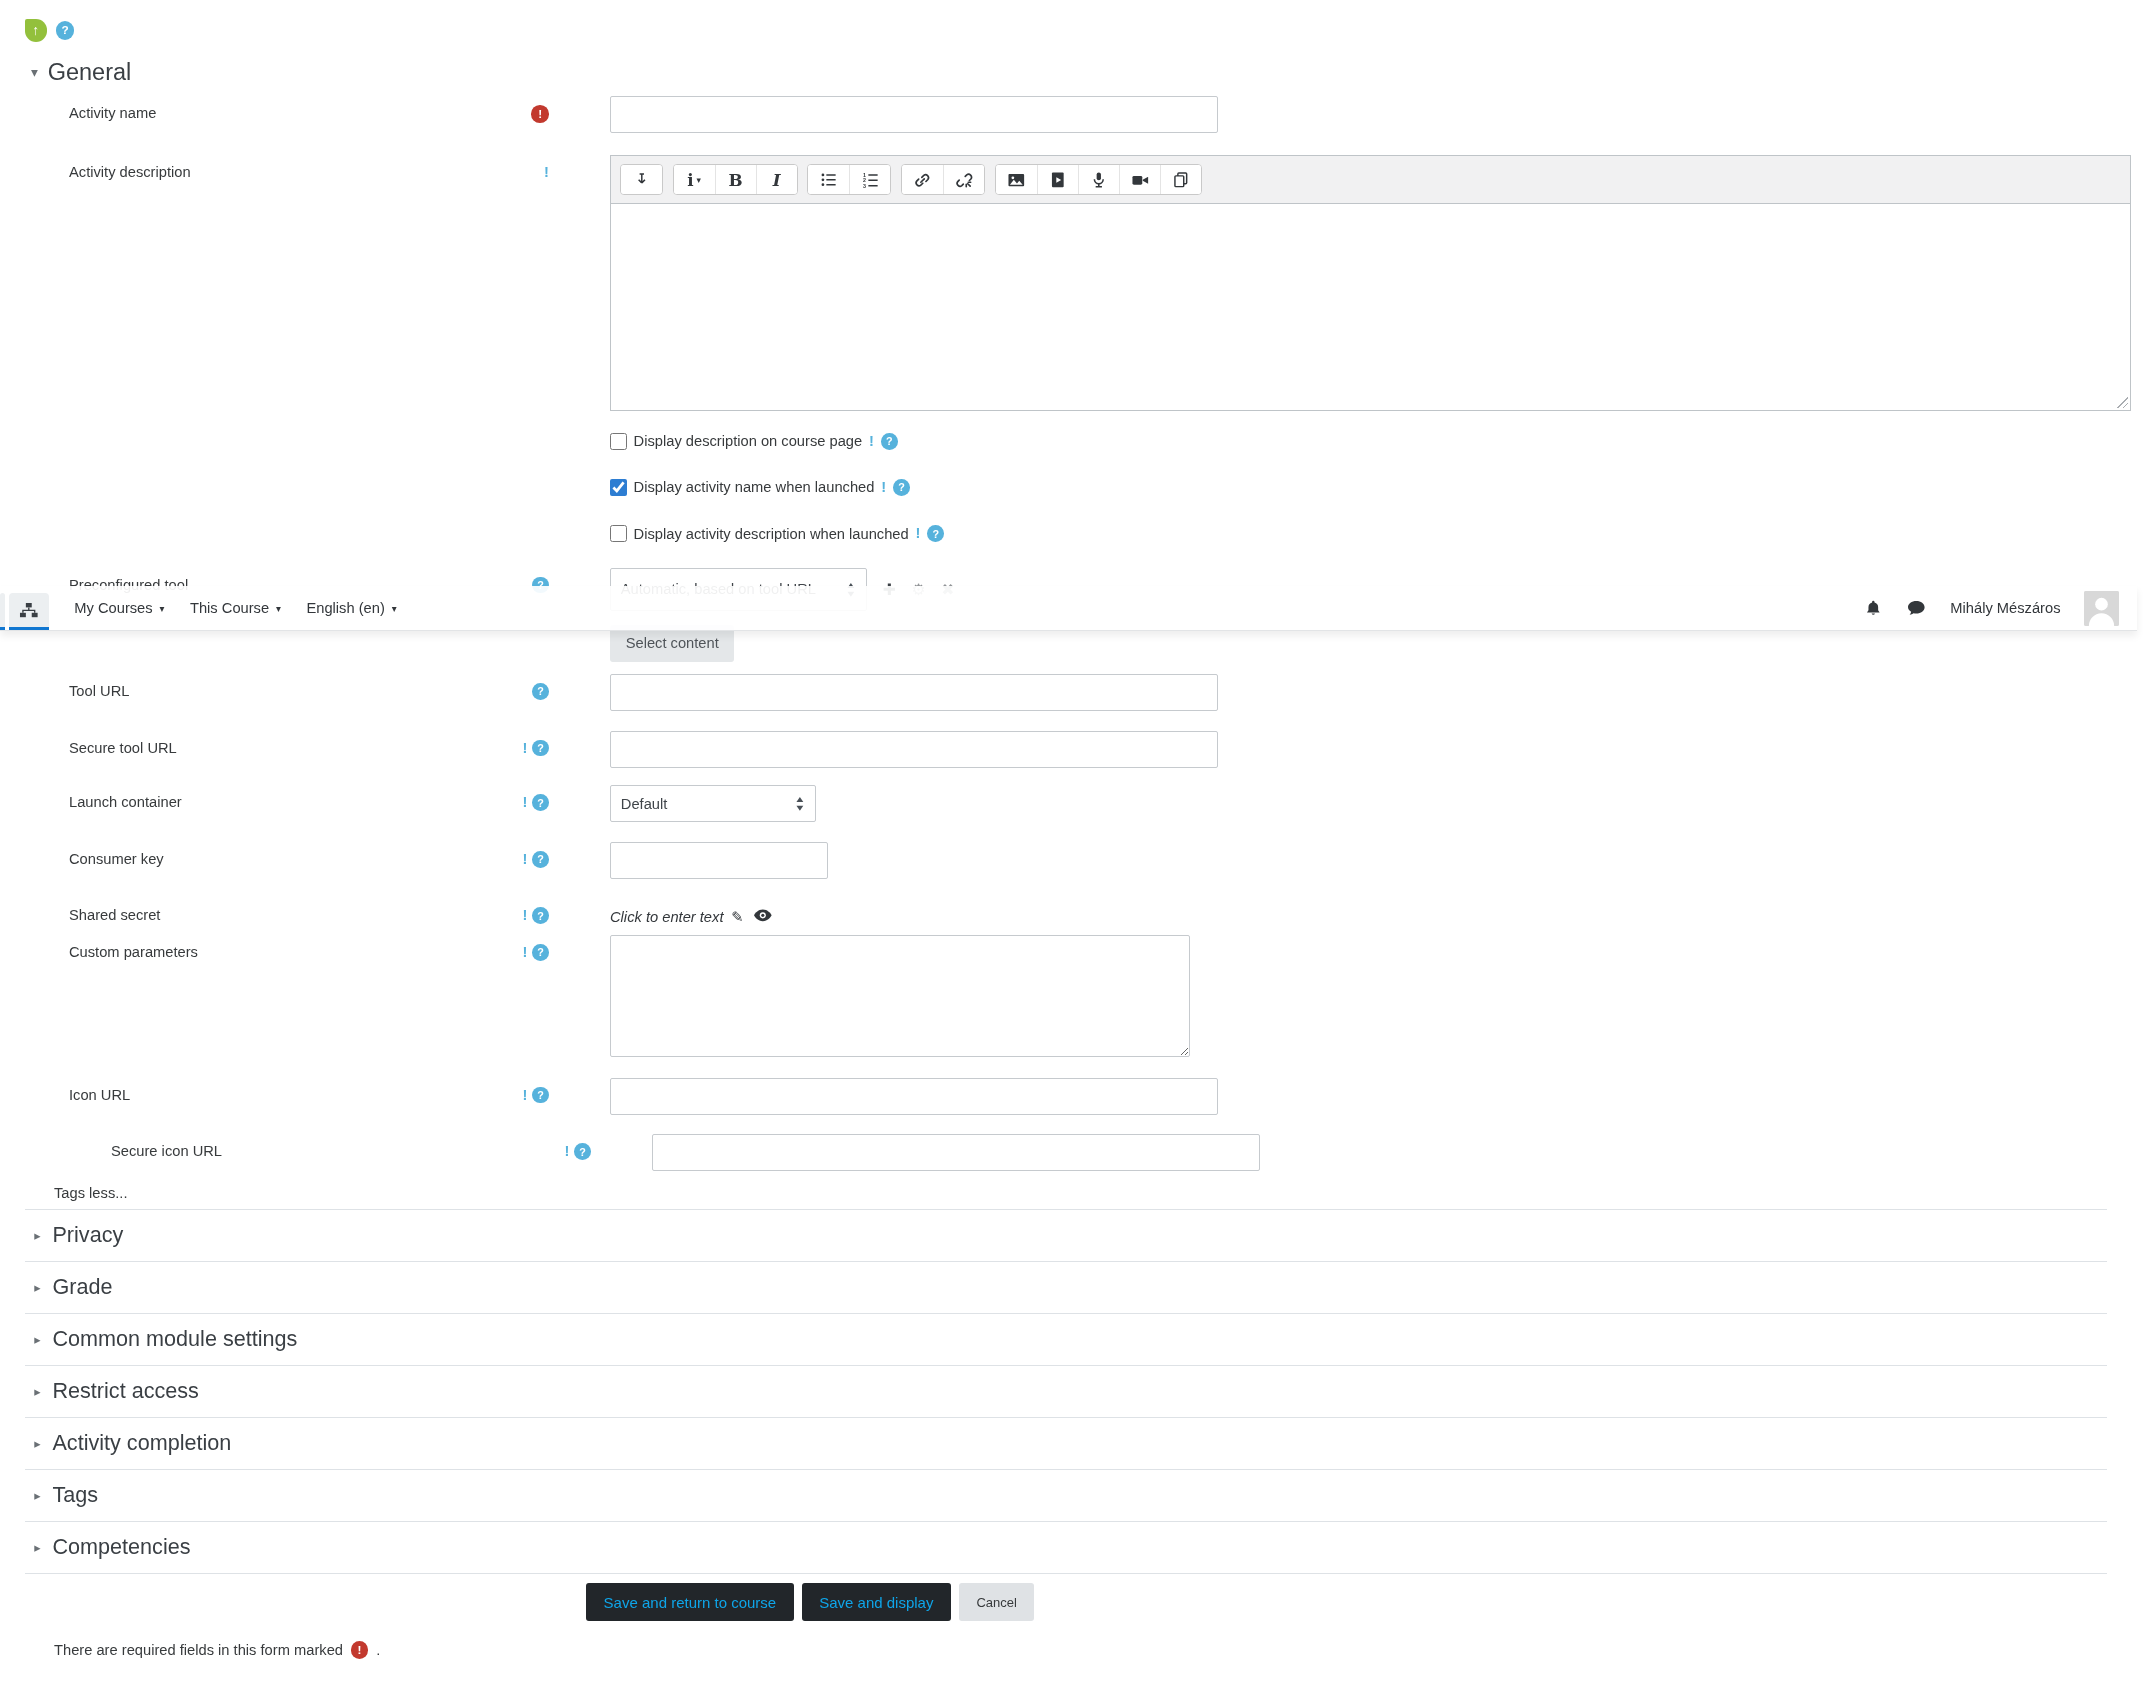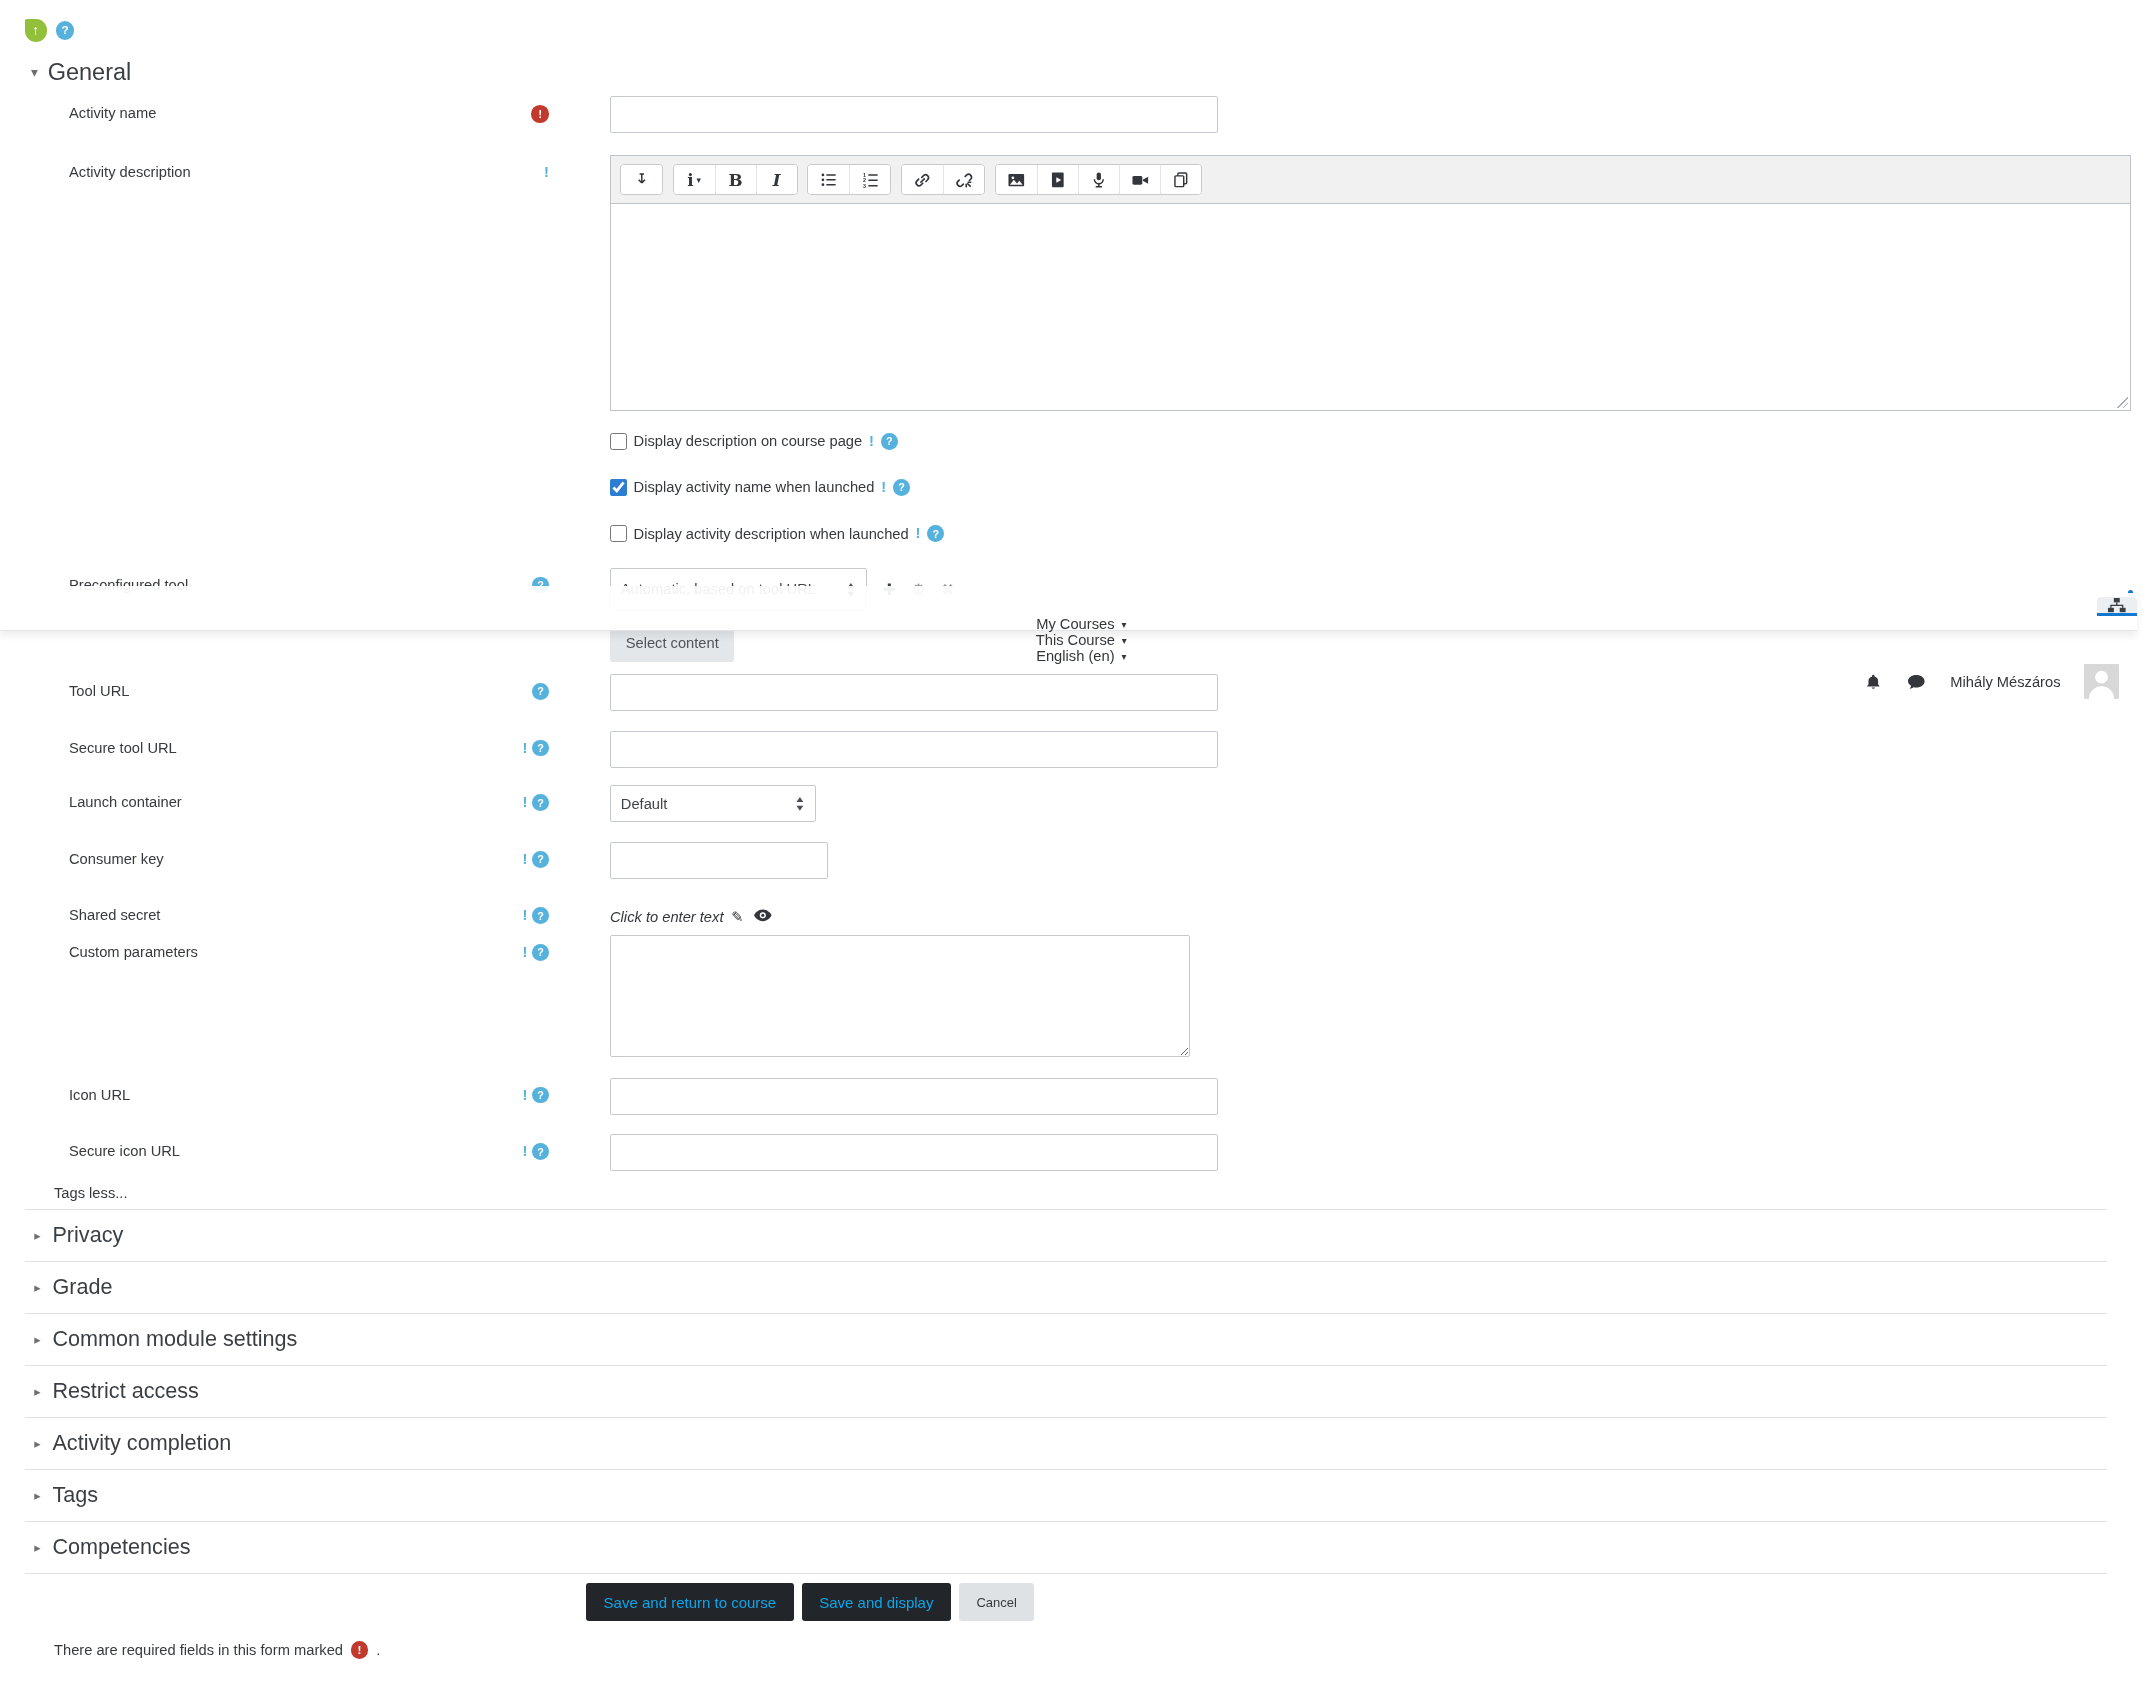--- a/index.html
+++ b/index.html
@@ -89,21 +89,21 @@
     padding-left:9.8px; cursor:pointer; }
   .csection .tri { color:#6a7075; font-size:12.7px; }
   .csection .csection-title { font-size:21.6px; color:#3a3f44; }
 
   .actions { margin:9.8px 0 0 586px; display:flex; gap:7.8px; }
   .footer-note { margin:19.6px 0 0 54px; display:flex; align-items:center; gap:7.8px; font-size:14.7px; }
 
   
   .navbar { position:absolute; top:586px; left:0; width:2137px; height:45px; background:rgba(255,255,255,.92);
     border-bottom:1px solid #e2e4e6; box-shadow:0 4.9px 7.8px rgba(0,0,0,.07); z-index:5;
-    display:flex; align-items:center;flex-direction:column; }
+    display:flex; align-items:center; }
   .nav-tab { margin-top:3.9px; align-self:flex-end; height:37px; display:flex; align-items:center; justify-content:center;
     background:#eceff1; border-radius:3.9px 3.9px 0 0; border-bottom:3.9px solid #1177d1; cursor:pointer; }
   .nav-tab.sliver { width:4.9px; margin-right:3.9px; }
   .nav-tab.main { width:40px; }
   .nav-menu { margin-left:25.5px; display:flex; align-items:center; gap:6.9px; font-size:14.7px; color:#33373b; cursor:pointer; }
   .nav-menu .caret { font-size:9.8px; color:#33373b; }
   .nav-right { margin-left:auto; display:flex; align-items:center; gap:23.5px; padding-right:18px; }
   .nav-icon-btn { display:flex; align-items:center; cursor:pointer; }
   .nav-user { font-size:14.7px; color:#33373b; cursor:pointer; }
   .avatar { width:35px; height:35px; background:#d8d8d8; border-radius:2px; overflow:hidden; cursor:pointer; }
@@ -401,21 +401,21 @@
       <span class="lbl">Icon URL</span>
       <span class="icons">
           <span class="adv-badge">!</span>
           <span class="help-badge">?</span>
         </span>
     </div>
     <div class="fctl"><input class="tinput" type="text" style=""></div>
   </div>
 
   
-  <div class="frow" style="margin-top:19.6px;">
+  <div class="frow" style="margin-top:19.6px;margin-left:42px;">
     <div class="fhead">
       <span class="lbl">Secure icon URL</span>
       <span class="icons">
           <span class="adv-badge">!</span>
           <span class="help-badge">?</span>
         </span>
     </div>
     <div class="fctl"><input class="tinput" type="text" style=""></div>
   </div>
 

